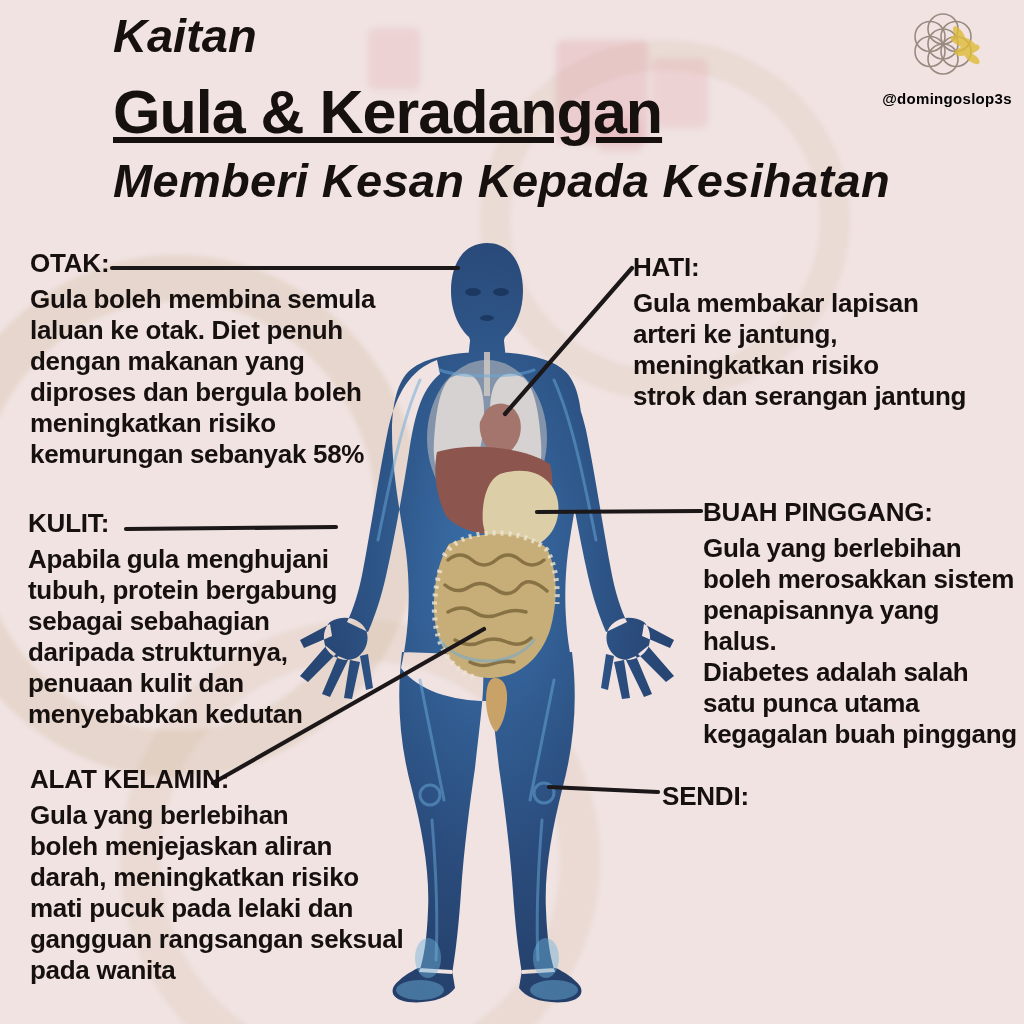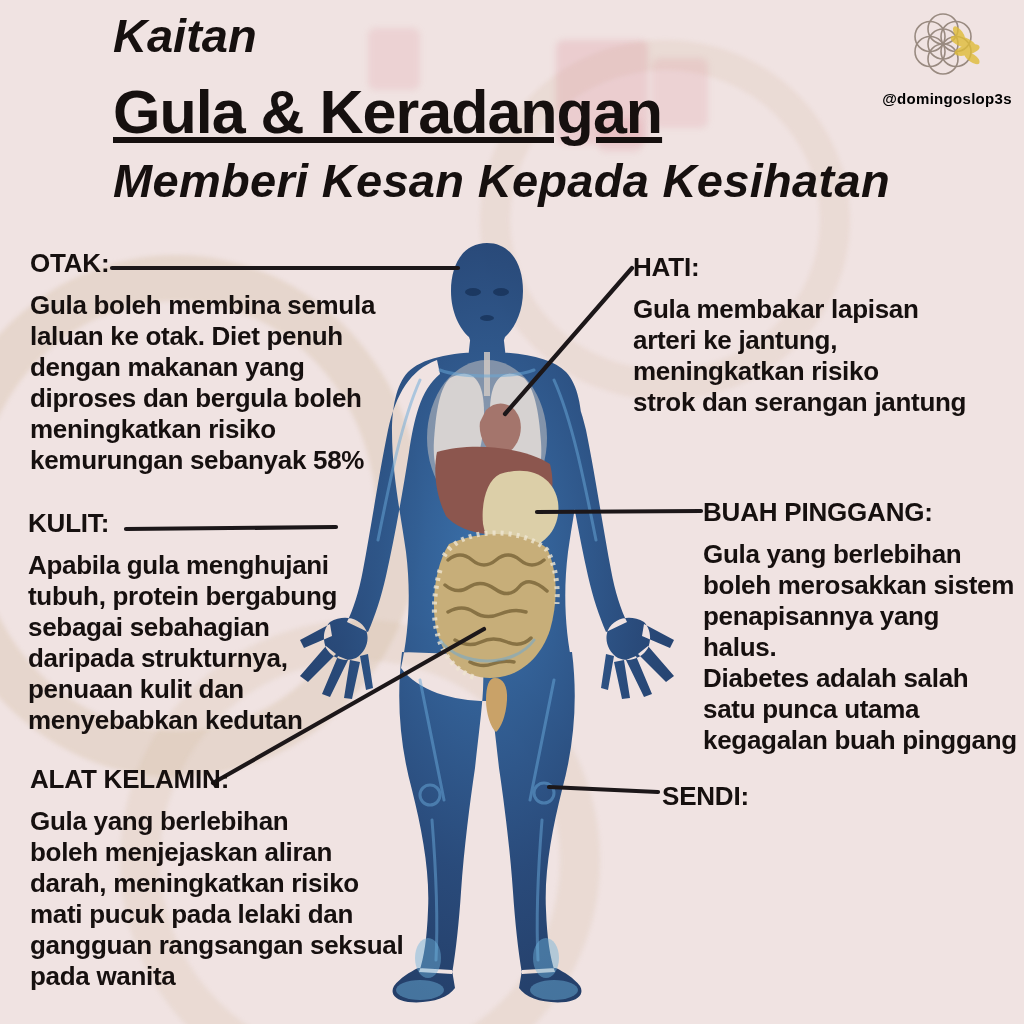--- a/index.html
+++ b/index.html
@@ -26,21 +26,21 @@
   .t2{font-size:61px;font-weight:bold;letter-spacing:-1px;margin-top:14px;text-decoration:underline;}
   .t3{font-size:47px;font-weight:bold;font-style:italic;margin-top:6px;letter-spacing:0.3px;}
 
   
   .logo{position:absolute;left:872px;top:6px;width:150px;text-align:center;}
   .logo .handle{font-size:15px;font-weight:bold;color:#000000;letter-spacing:.3px;margin-top:2px;}
 
   
   .callout{position:absolute;}
   .callout h2{margin:0;font-size:26px;font-weight:bold;letter-spacing:-0.2px;}
-  .callout p{margin:11px 0 0 0;font-size:26px;font-weight:600;line-height:31px;letter-spacing:-0.3px;white-space:pre-line;}
+  .callout p{margin:5px 0 0 0;font-size:26px;font-weight:600;line-height:31px;letter-spacing:-0.3px;white-space:pre-line;}
   .c-otak{left:30px;top:248px;width:380px;}
   .c-kulit{left:28px;top:508px;width:360px;}
   .c-alat{left:30px;top:764px;width:410px;}
   .c-hati{left:633px;top:252px;width:370px;}
   .c-buah{left:703px;top:497px;width:315px;}
   .c-sendi{left:662px;top:781px;width:350px;}
 
   .figure, .lines{position:absolute;left:0;top:0;width:1024px;height:1024px;pointer-events:none;}
 </style>
 </head>

